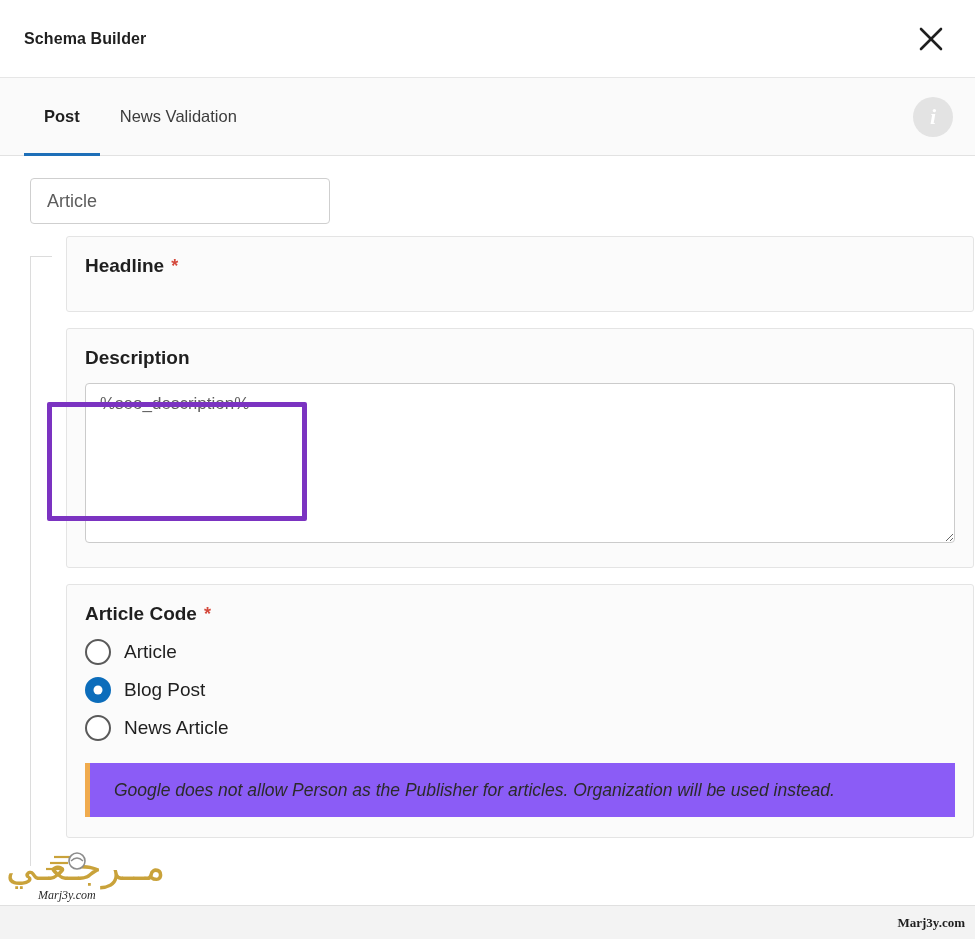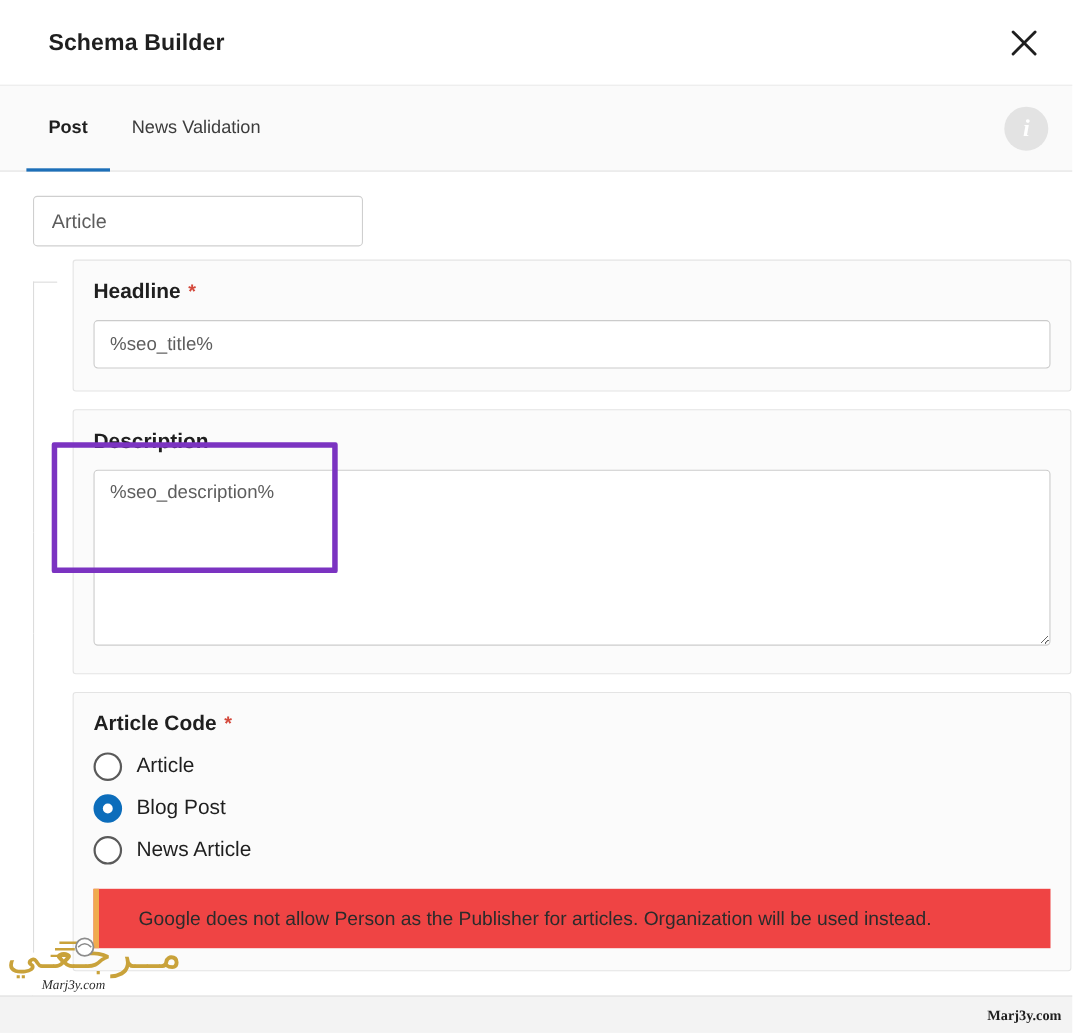--- a/index.html
+++ b/index.html
@@ -17,25 +17,24 @@
   
   .modal-header {
     height: 78px;
     display: flex;
     align-items: center;
     justify-content: space-between;
     padding: 0 24px;
     border-bottom: 1px solid #e6e6e6;
   }
   .modal-title {
-    font-size: 21px;
+    font-size: 16px;
     font-weight: bold;
     color: #1f1f1f;
     letter-spacing: 0.1px;
-    margin-left: 20px;
   }
   .close-btn {
     width: 40px; height: 40px;
     display: flex; align-items: center; justify-content: center;
     cursor: pointer;
     background: none; border: none;
     color: #1f1f1f;
   }
   .close-btn svg { display: block; }
 
@@ -215,26 +214,27 @@
     background: #ffffff;
   }
   .radio-label {
     font-size: 19px;
     color: #1f1f1f;
   }
 
   
   .notice {
     margin-top: 22px;
-    background: #ef4444;
+    background: #8b5cf6;
     border-left: 5px solid #f0ab4e;
-    padding: 14px 16px 14px 36px;
+    padding: 14px 16px 14px 24px;
     font-size: 17.5px;
     line-height: 1.5;
     color: #2b2b2b;
+    font-style: italic;
   }
 
   
   .bottom-strip {
     position: absolute;
     left: 0; right: 0; bottom: 0;
     height: 34px;
     background: #f3f3f3;
     border-top: 1px solid #e0e0e0;
     display: flex;
@@ -325,21 +325,20 @@
   <div class="rail" style="top:328px;height:92px;border-top:none;"></div>
   <div class="rail" style="top:420px;height:290px;border-top:none;"></div>
 
   <div class="cards">
 
     <div class="card">
       <div class="card-label">
         <span>Headline</span>
         <span class="req-star">*</span>
       </div>
-      <input class="field-input" value="" placeholder="%seo_title%" style="">
     </div>
 
     <div class="card">
       <div class="card-label">
         <span>Description</span>
       </div>
       <textarea class="field-textarea" placeholder="%seo_description%" style=""></textarea>
     </div>
 
     <div class="card">

